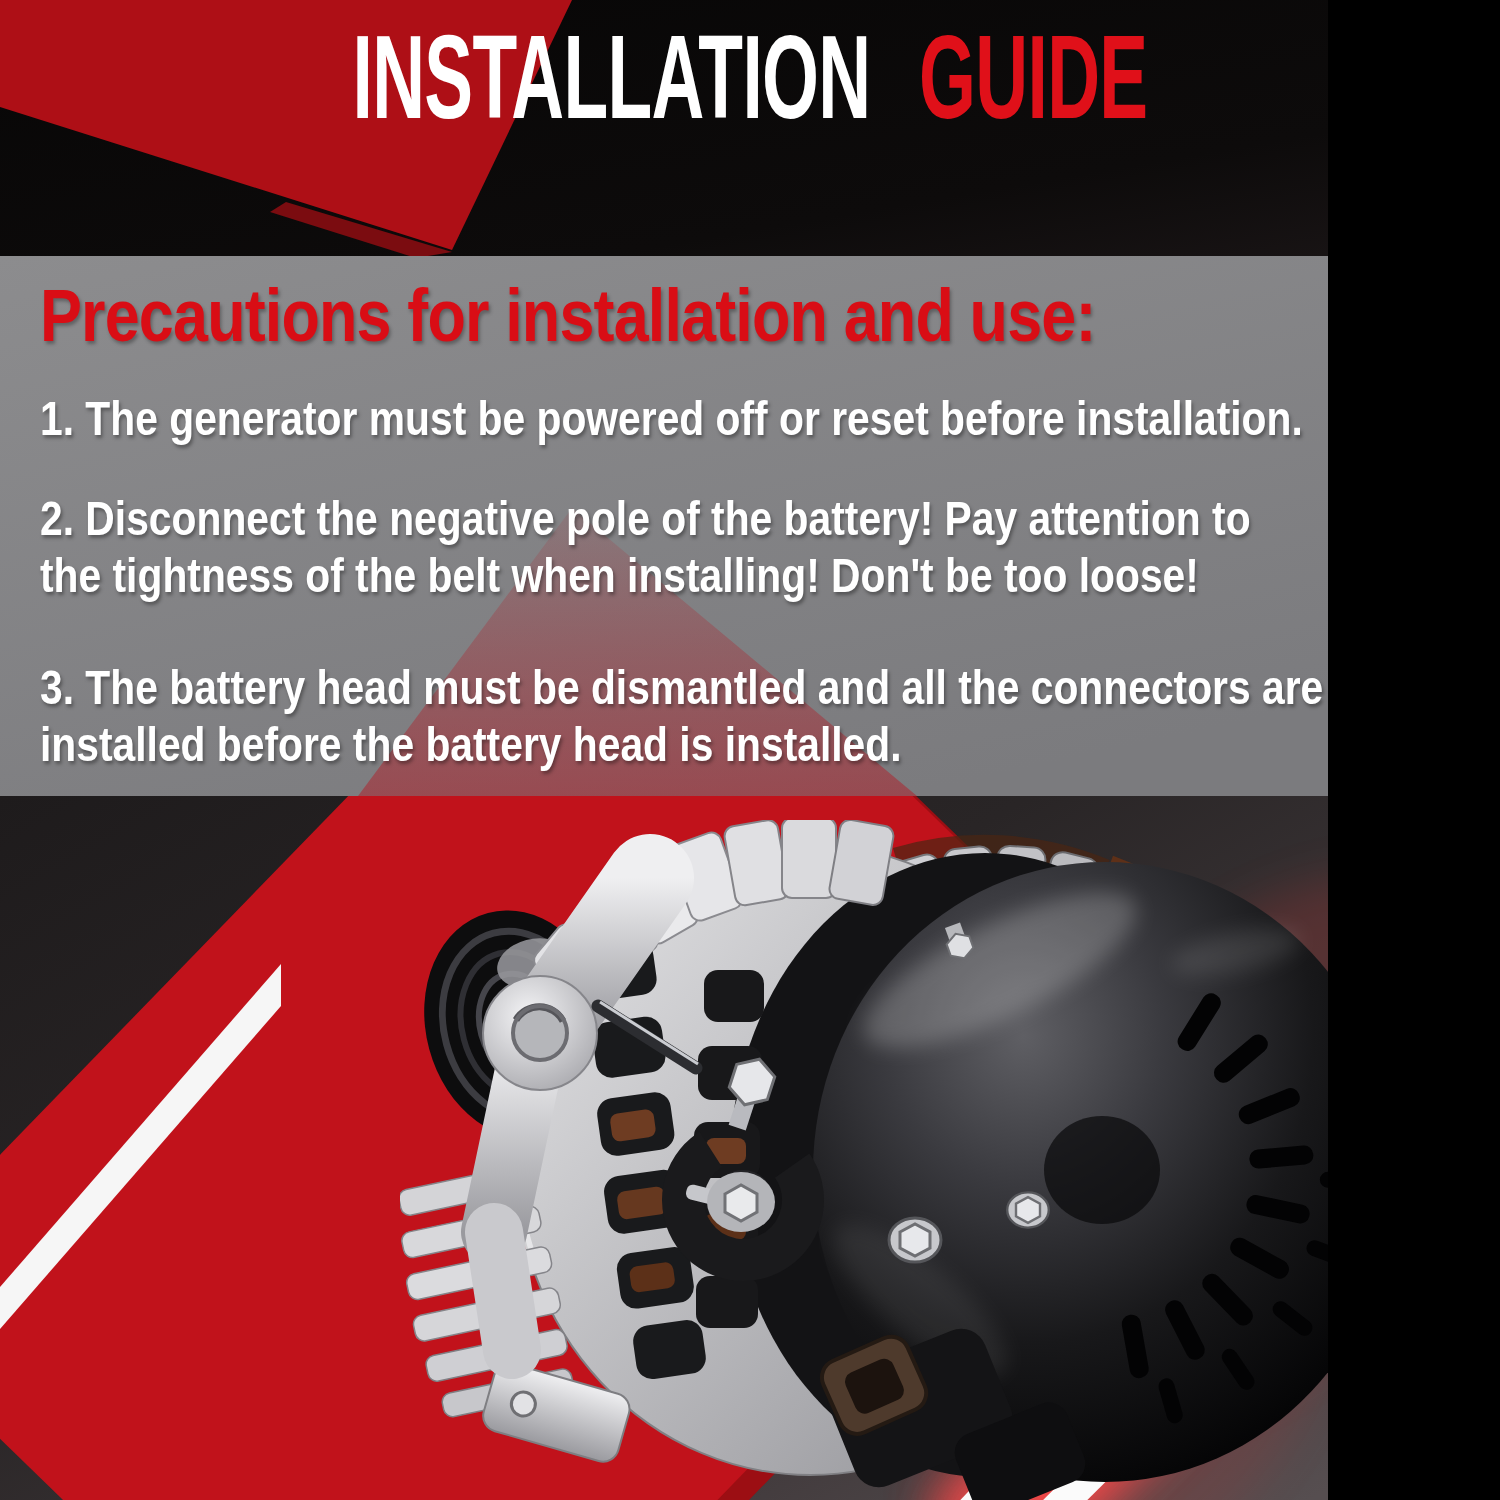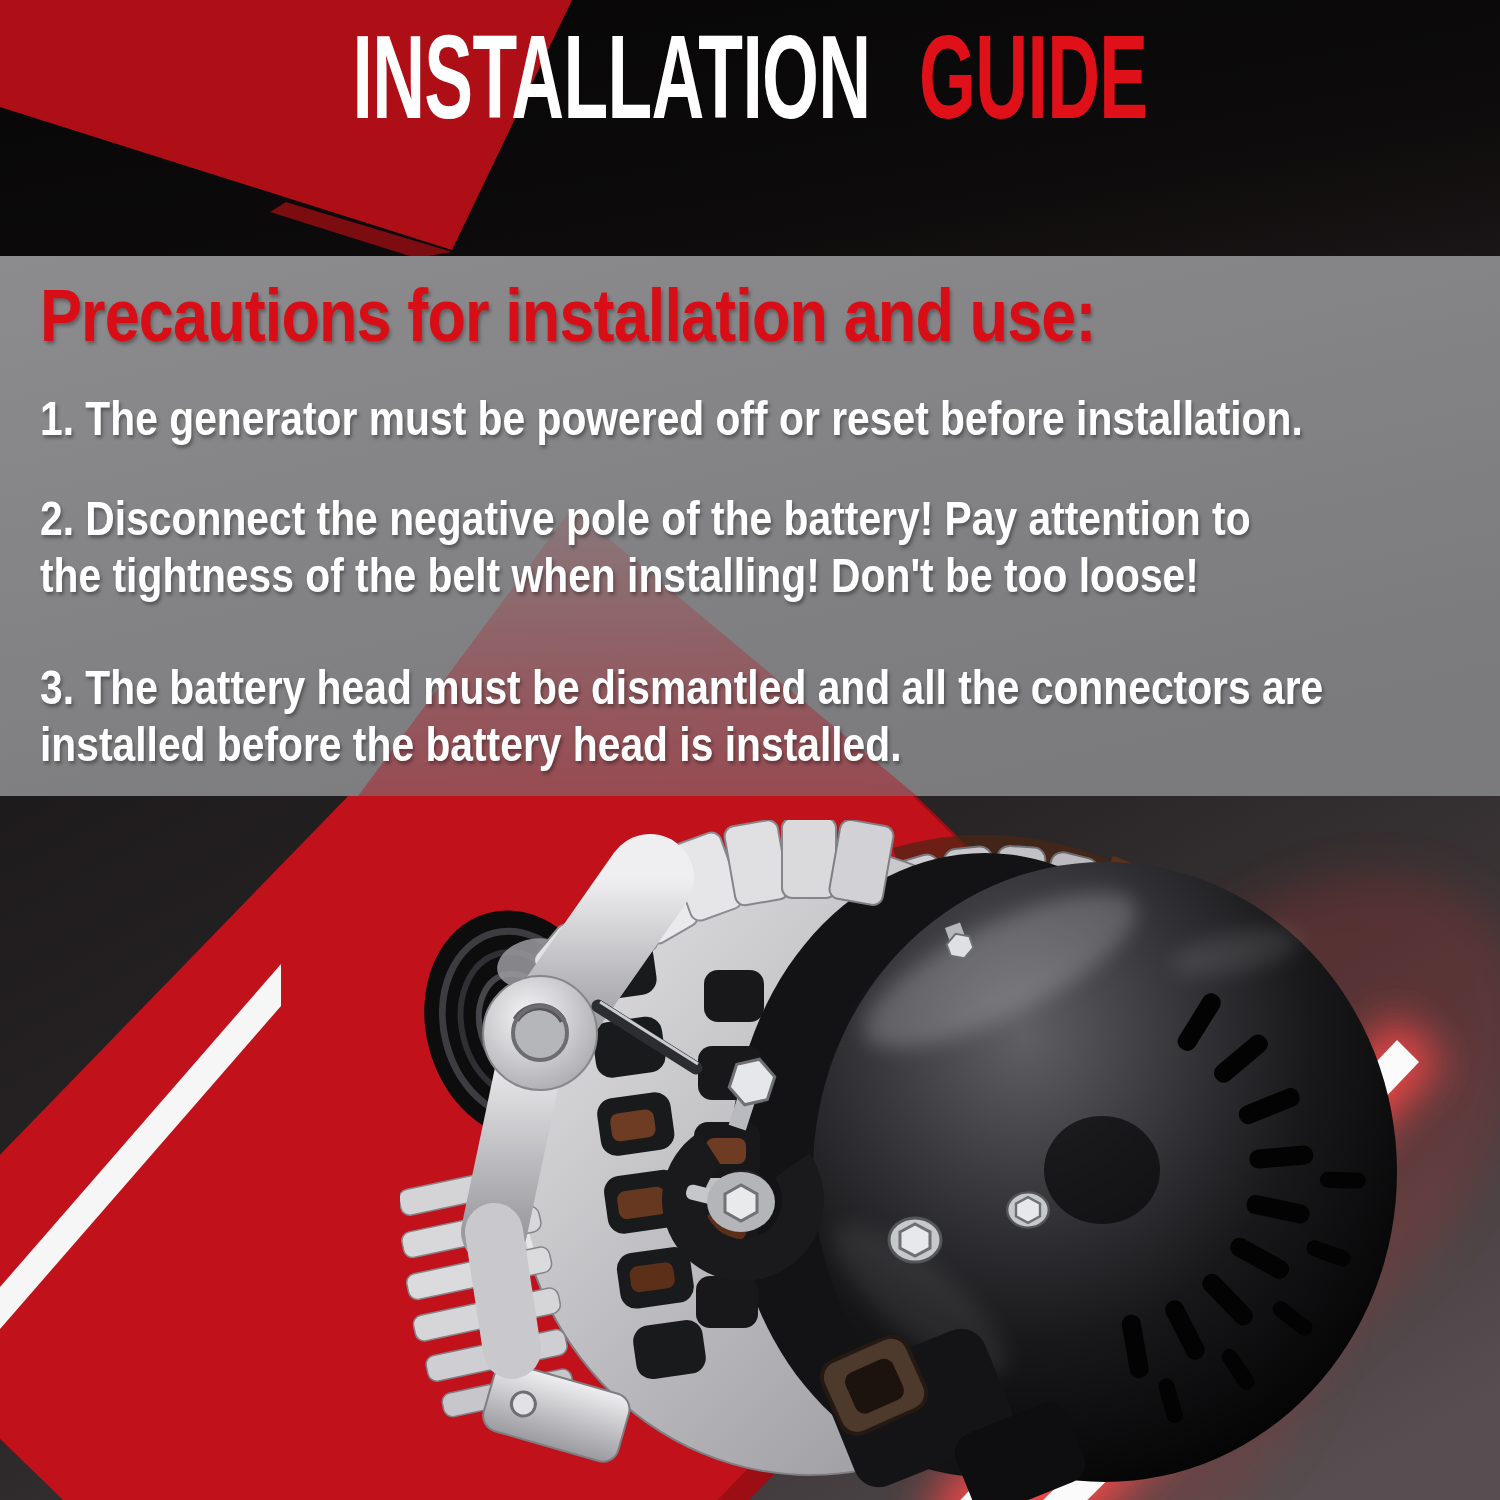--- a/index.html
+++ b/index.html
@@ -1,17 +1,17 @@
 <!DOCTYPE html>
 <html><head>
 <meta charset="utf-8">
 <style>
   html,body{margin:0;padding:0;background:#000;}
   .poster{
-    position:relative;width:1500px;height:1500px;overflow:hidden;
+    position:relative;width:1328px;height:1500px;overflow:hidden;
     background:#151314;
     font-family:"Liberation Sans","DejaVu Sans",sans-serif;
   }
   .poster svg.layer{position:absolute;left:0;top:0;}
   
   .title-wrap{
     position:absolute;left:0;top:18px;width:1500px;text-align:center;
     transform:scaleX(0.62);transform-origin:750px 0;
     white-space:nowrap;font-weight:700;font-size:118px;line-height:1.0;
     letter-spacing:-1px;color:#ffffff;

